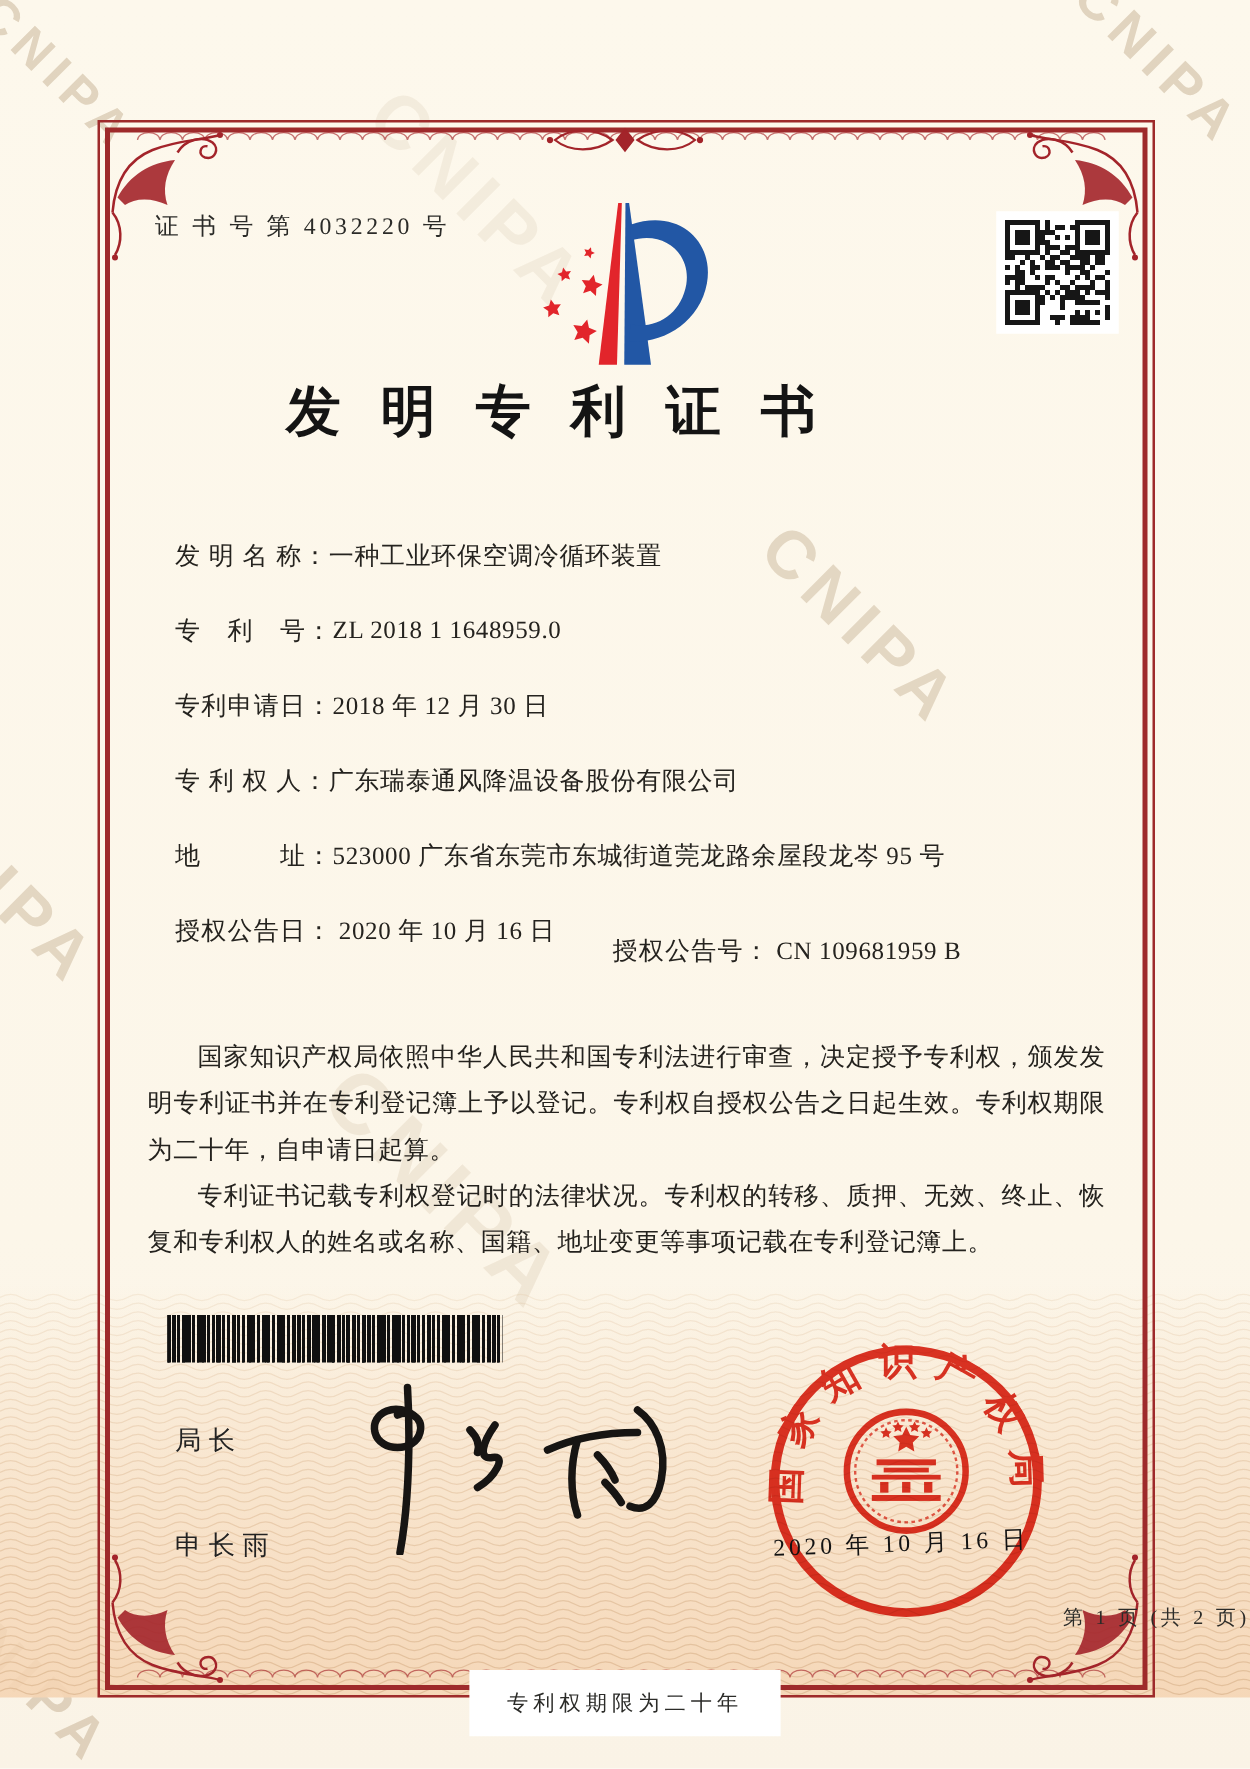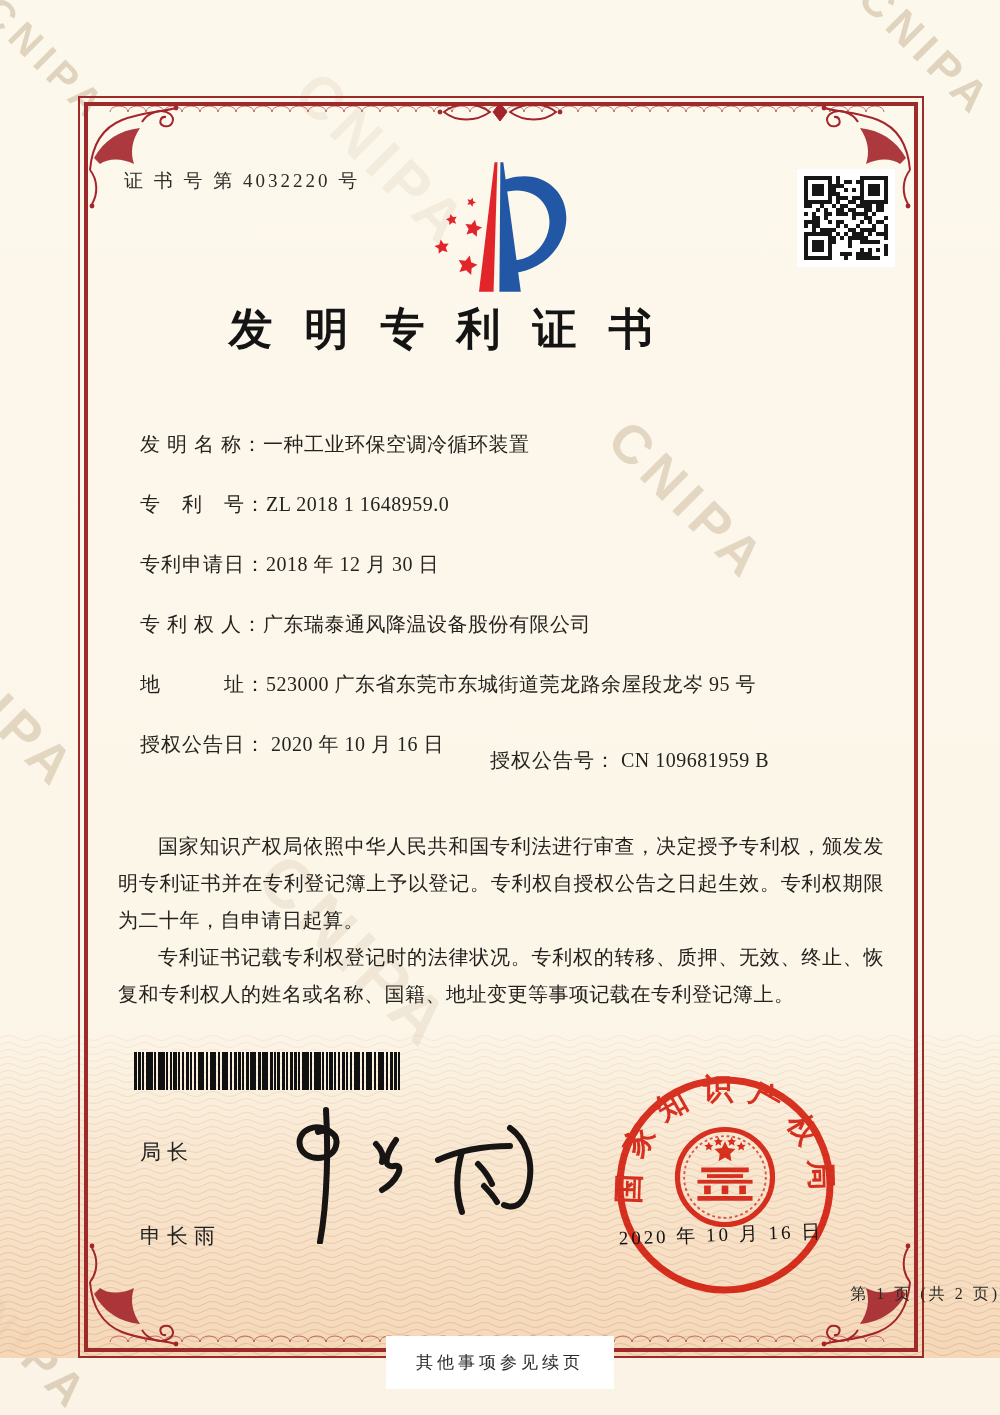--- a/index.html
+++ b/index.html
@@ -712,15 +712,15 @@
       <rect x="-29" y="3" width="58" height="4"></rect>
       <rect x="-22" y="9" width="7" height="9"></rect>
         <rect x="-3.5" y="9" width="7" height="9"></rect>
         <rect x="15" y="9" width="7" height="9"></rect>
       <rect x="-29" y="20" width="58" height="5"></rect>
     </g>
   </svg>
   <div class="seal-date">2020 年 10 月 16 日</div>
 
   <div class="page-info">第 1 页 (共 2 页)</div>
-  <div class="note-box">其他事项参见续页</div>
+  <div class="note-box">专利权期限为二十年</div>
 
 </div>
 
 </body></html>

